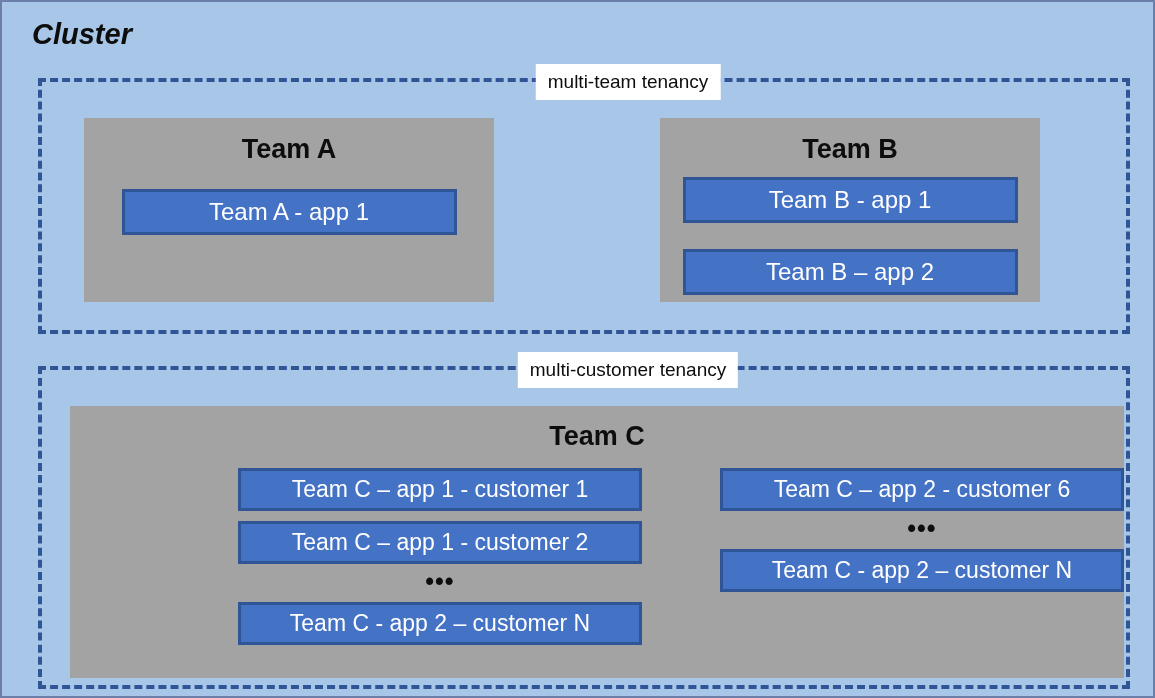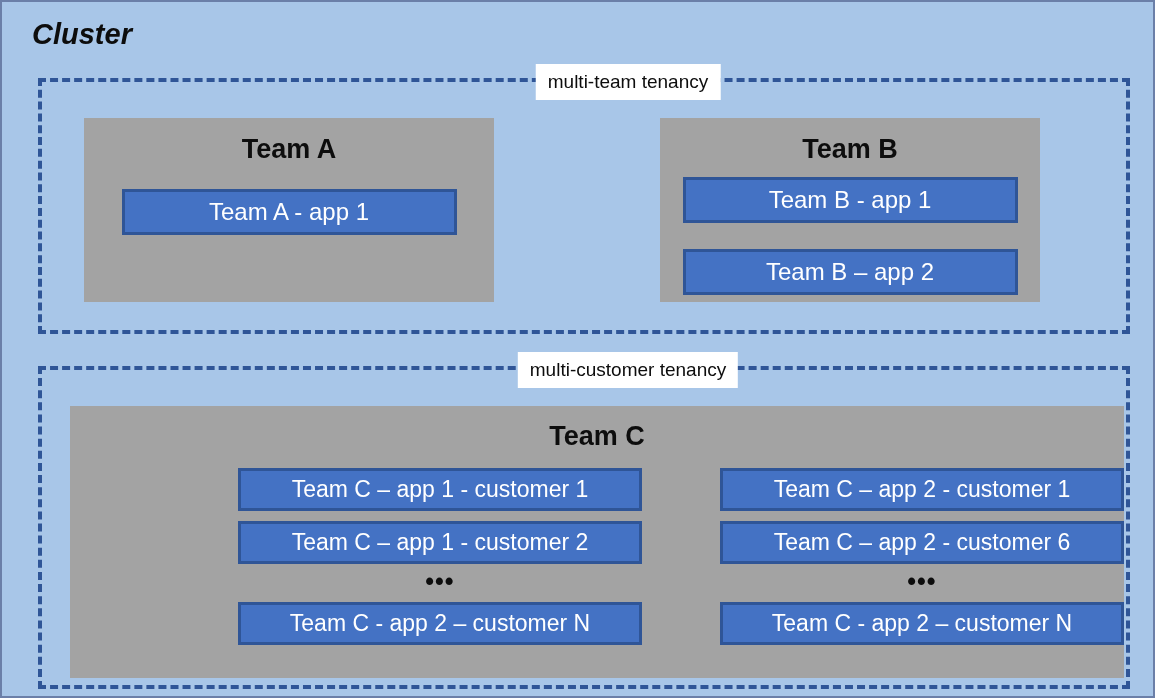--- a/index.html
+++ b/index.html
@@ -204,21 +204,20 @@
     <div class="teamc-columns">
 
       <div class="teamc-column">
         <div class="app-box">Team C – app 1 - customer 1</div>
         <div class="app-box">Team C – app 1 - customer 2</div>
         <div class="ellipsis-row">•••</div>
         <div class="app-box">Team C - app 2 – customer N</div>
       </div>
 
       <div class="teamc-column">
-        <div class="app-box">Team C – app 2 - customer 1</div>
         <div class="app-box">Team C – app 2 - customer 6</div>
         <div class="ellipsis-row">•••</div>
         <div class="app-box">Team C - app 2 – customer N</div>
       </div>
 
     </div>
   </div>
 
 </div>
 

